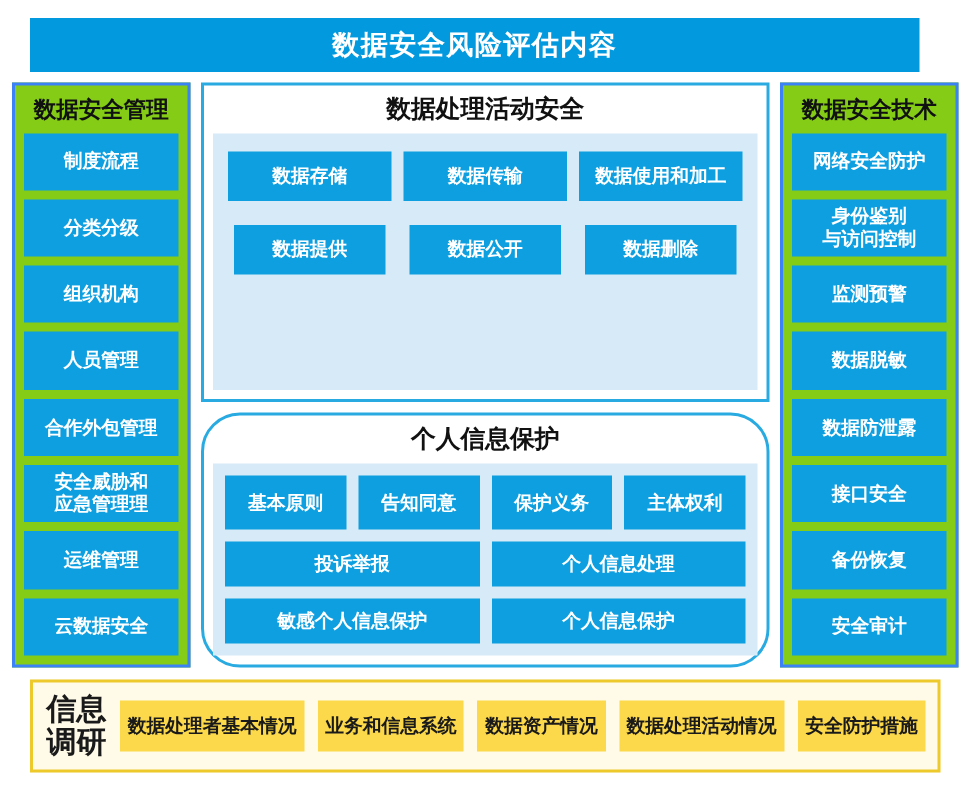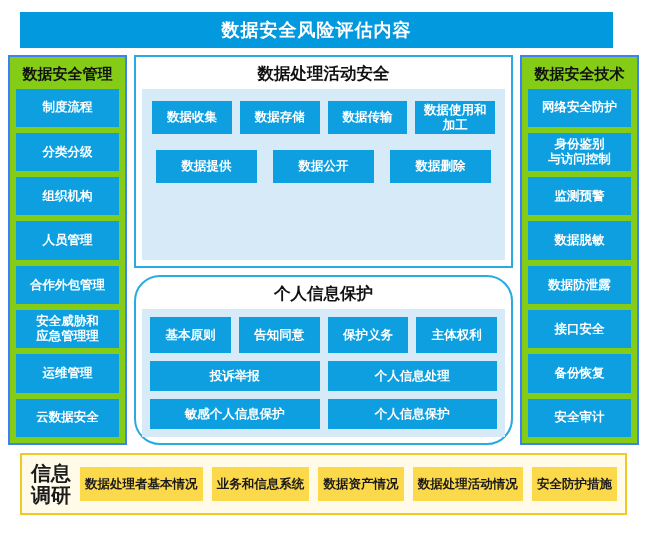--- a/index.html
+++ b/index.html
@@ -215,21 +215,20 @@
         <div class="chip">云数据安全</div>
       </div>
     </div>
 
     <div class="col-center">
 
       <div class="section sec-top">
         <div class="panel-heading big">数据处理活动安全</div>
         <div class="inner-pane">
           <div class="chip-row r1">
-            <div class="chip">数据收集</div>
             <div class="chip">数据存储</div>
             <div class="chip">数据传输</div>
             <div class="chip">数据使用和加工</div>
           </div>
           <div class="chip-row r2">
             <div class="chip">数据提供</div>
             <div class="chip">数据公开</div>
             <div class="chip">数据删除</div>
           </div>
         </div>

